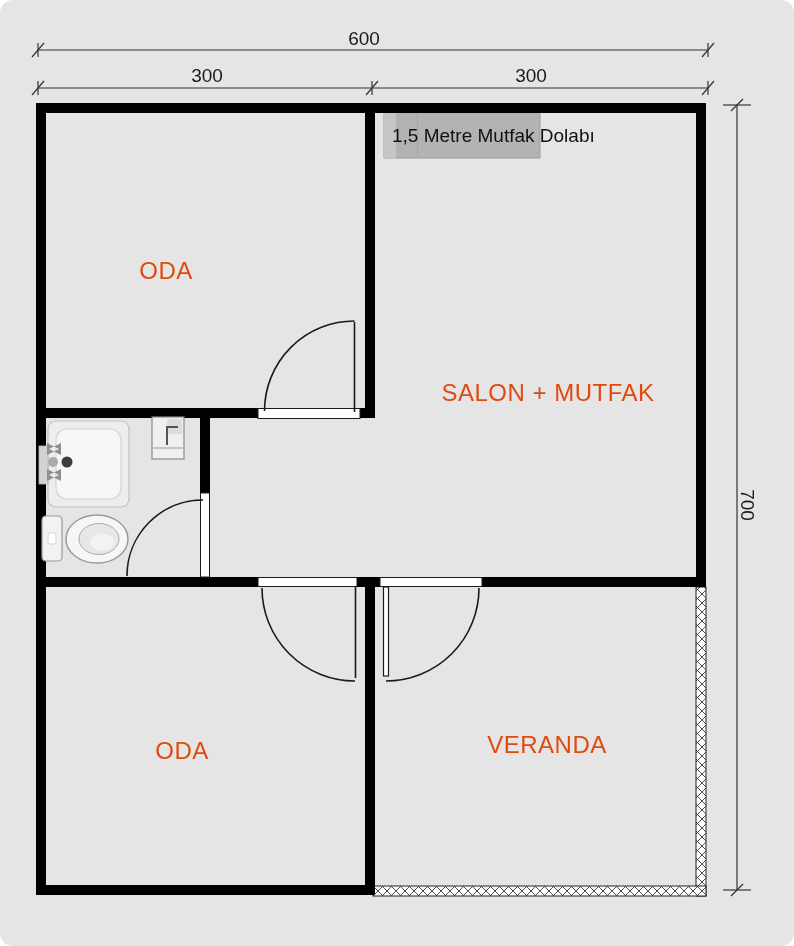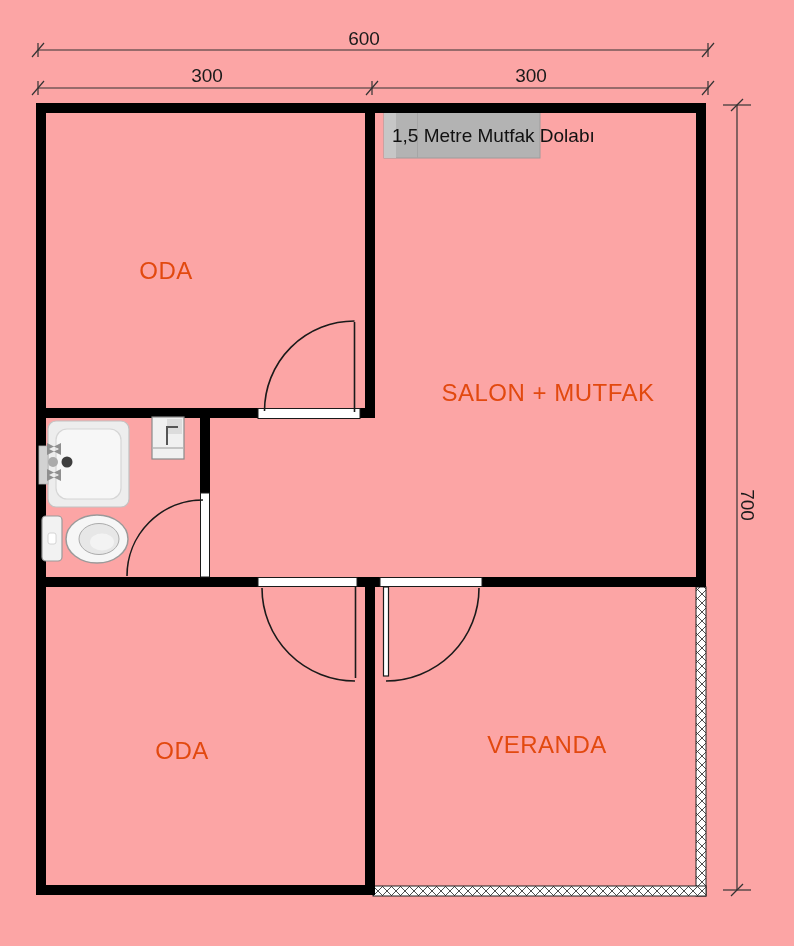--- a/index.html
+++ b/index.html
@@ -1,17 +1,17 @@
 <!DOCTYPE html>
 <html><head>
 <meta charset="utf-8">
 <style>
   html,body{margin:0;padding:0;background:#ffffff;}
-  .stage{position:relative;width:794px;height:946px;background:#fca5a5;overflow:hidden;
-         font-family:"Liberation Sans", sans-serif;}
+  .stage{position:relative;width:794px;height:946px;background:#e5e5e5;overflow:hidden;
+         font-family:"Liberation Sans", sans-serif;border-radius:13px;}
   svg text{font-family:"Liberation Sans", sans-serif;}
   .dim-text{font-size:19px;fill:#1a1a1a;}
   .room-label{font-size:24px;fill:#e2490f;letter-spacing:0.5px;}
   .cabinet-label{font-size:19px;fill:#111111;}
 </style>
 </head>
 <body>
 
 <div class="stage">
 <svg width="794" height="946" viewBox="0 0 794 946">

